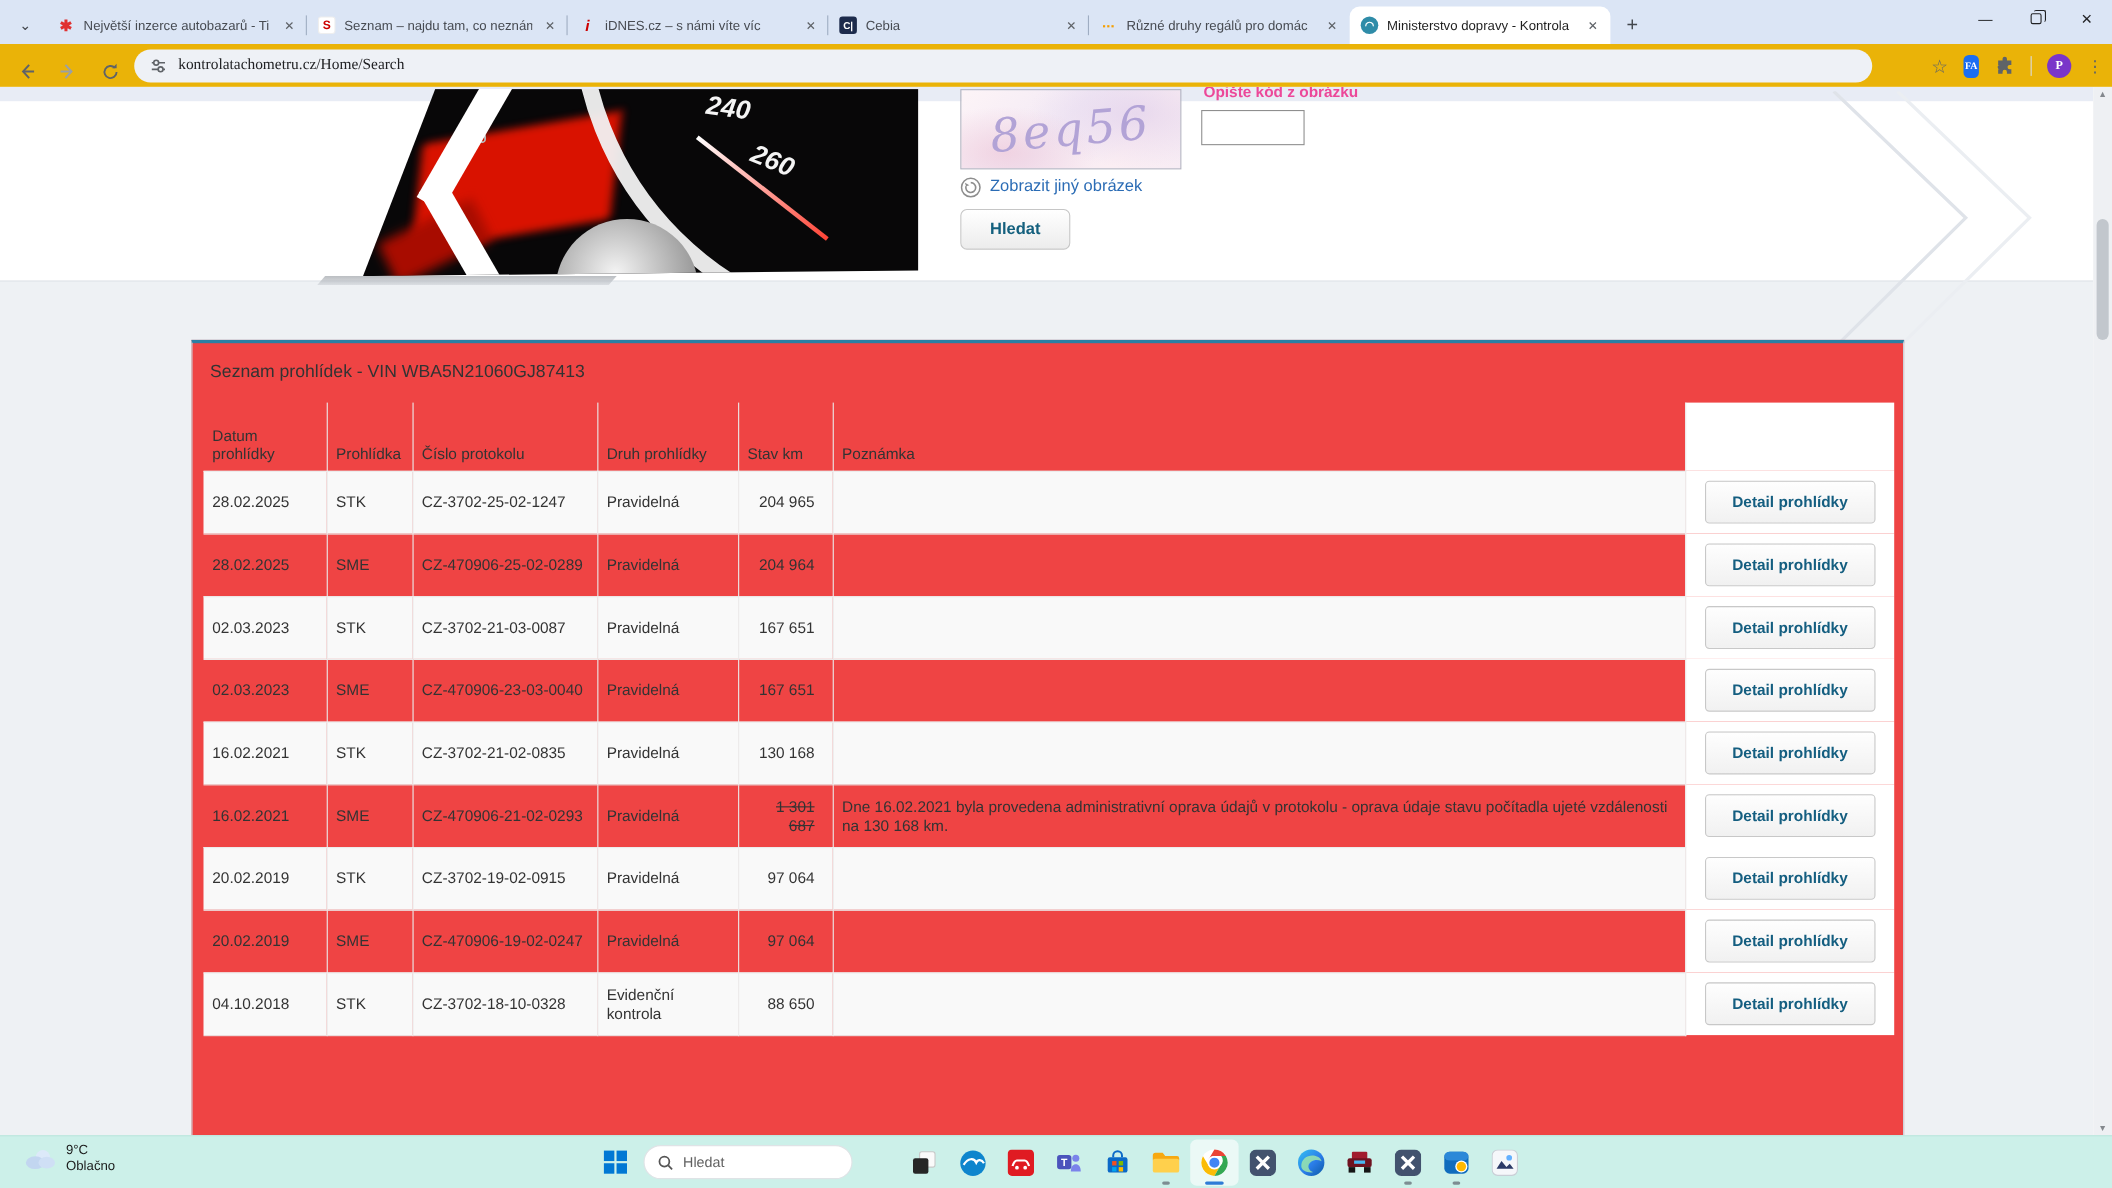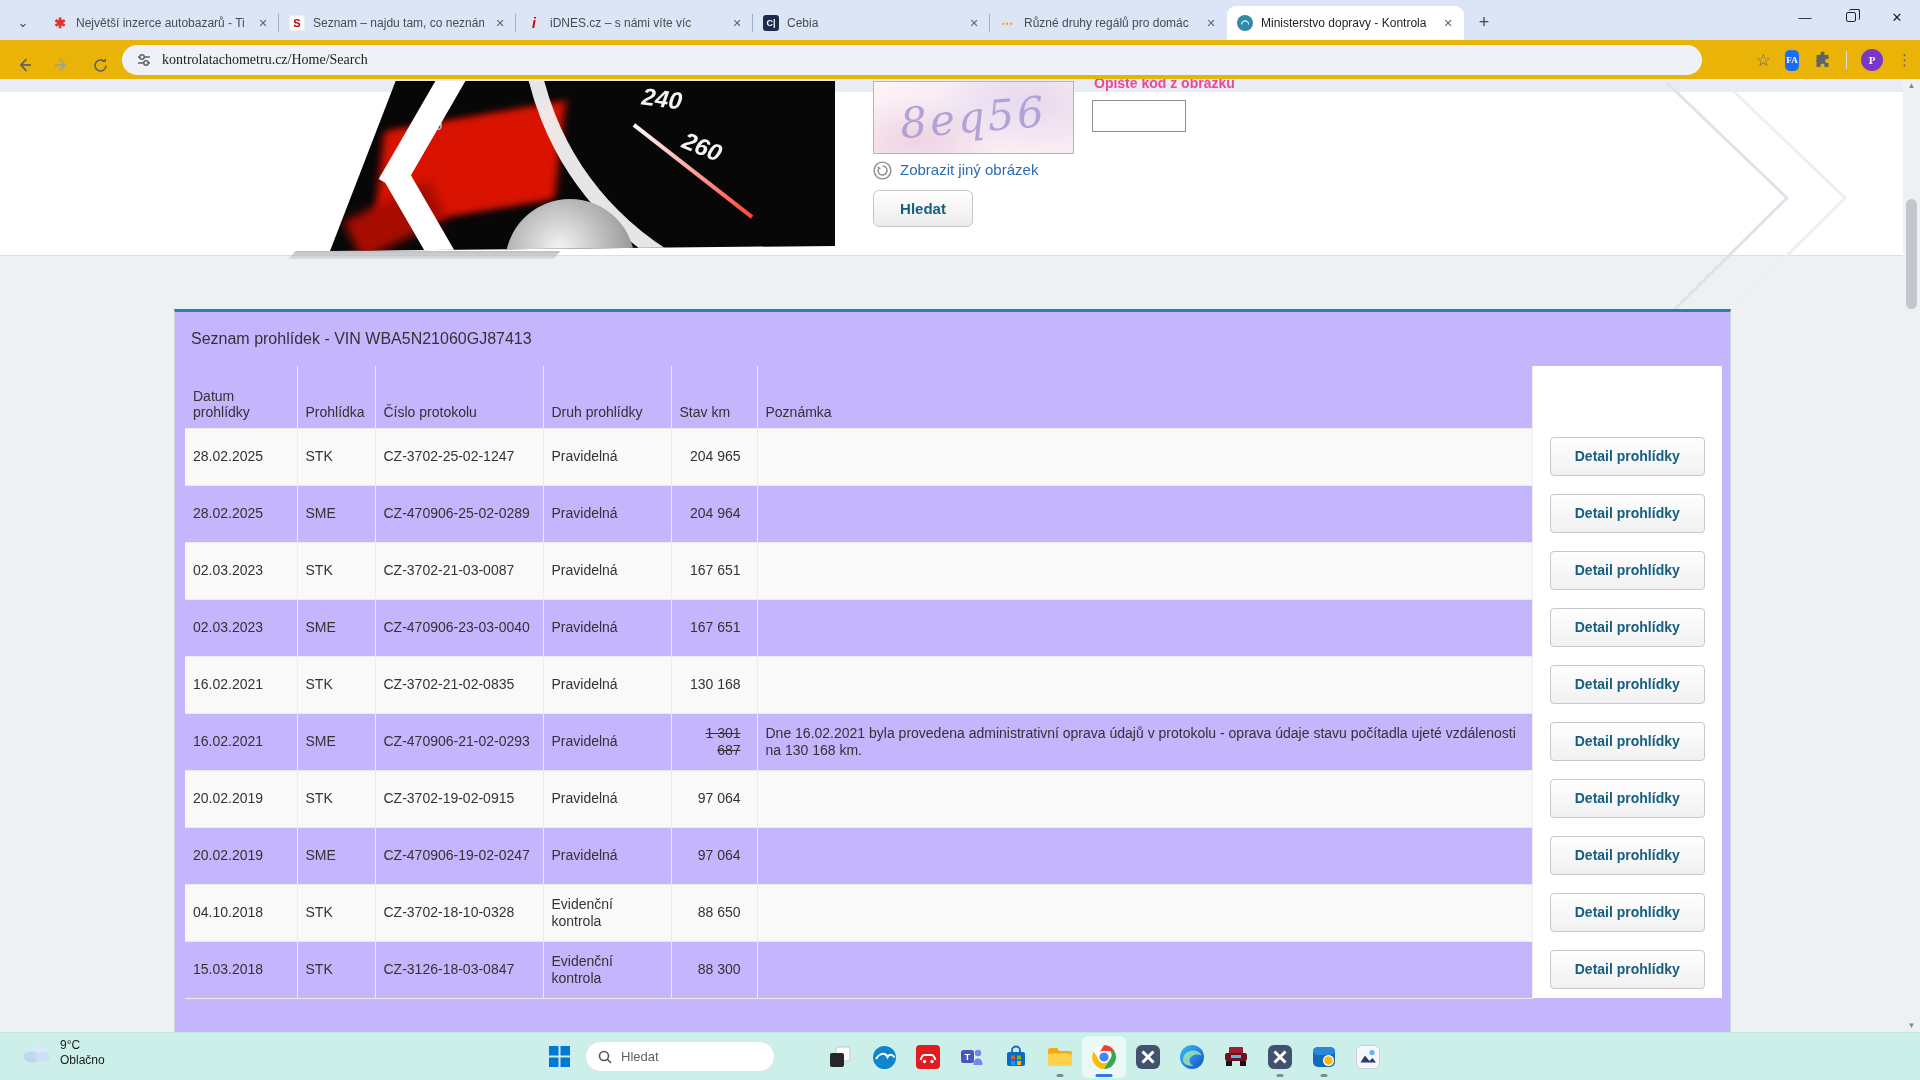--- a/index.html
+++ b/index.html
@@ -69,21 +69,21 @@
        radial-gradient(140px 70px at 80% 30%,rgba(214,196,232,.5),transparent 70%),
        linear-gradient(135deg,#fdf4f7,#f3eaf5 45%,#fbeef3 75%,#f7ecf4);
      display:flex;align-items:center;justify-content:center;overflow:hidden;}
   .captcha-code{font-family:"DejaVu Serif",serif;font-style:italic;font-size:42px;color:#b2a3d6;transform:rotate(-5deg);letter-spacing:3px;}
   .captcha-input{position:absolute;left:1092px;top:21px;width:94px;height:32px;border:1px solid #8f8f8f;background:#fff;font-size:15px;padding:0 6px;}
   .refresh-row{position:absolute;left:873px;top:82px;display:flex;align-items:flex-start;gap:8px;}
   .refresh-link{color:#2b6cb5;font-size:15px;text-decoration:none;}
   .btn-hledat{position:absolute;left:873px;top:111px;width:100px;height:37px;border:1px solid #c6c6c6;border-radius:6px;
      background:linear-gradient(#ffffff,#ececec);color:#14607e;font-weight:bold;font-size:15px;display:flex;align-items:center;justify-content:center;}
 
-  .card{position:absolute;left:174px;top:230px;width:1557px;bottom:-4px;background:#c4b5fd;border:1px solid #ccd4db;border-top:3px solid #2b7fa3;padding:10px 10px 0 10px;}
+  .card{position:absolute;left:174px;top:230px;width:1557px;bottom:-4px;background:#ef4444;border:1px solid #ccd4db;border-top:3px solid #2b7fa3;padding:10px 10px 0 10px;}
   .card h1{font-size:16px;font-weight:400;color:#333;margin:8px 0 18px 6px;}
   table.insp{border-collapse:collapse;width:1537px;font-size:14px;color:#333;}
   table.insp th{font-weight:400;text-align:left;vertical-align:bottom;padding:8px;height:62px;border:1px solid #ececec;border-top:none;}
   table.insp td{height:57px;padding:2px 8px;vertical-align:middle;border:1px solid #ececec;line-height:17px;}
   table.insp tbody tr:nth-child(odd) td{background:#f9f9f9;}
   table.insp th:first-child,table.insp td:first-child{border-left:none;margin-left:36px;}
   table.insp .col-km{text-align:right;padding-right:16px;}
   table.insp th.col-btn,table.insp td.col-btn{background:#fff !important;border:none;border-left:1px solid #ececec;text-align:center;}
   .strike{text-decoration:line-through;}
   .btn-detail{display:inline-block;padding:10px 24px;border:1px solid #c8c8c8;border-radius:4px;background:linear-gradient(#fefefe,#f1f1f1);
@@ -328,29 +328,20 @@
         </tr>
         <tr>
           <td>04.10.2018</td>
           <td>STK</td>
           <td>CZ-3702-18-10-0328</td>
           <td>Evidenční kontrola</td>
           <td class="col-km">88 650</td>
           <td></td>
           <td class="col-btn"><span class="btn-detail">Detail prohlídky</span></td>
         </tr>
-        <tr>
-          <td>15.03.2018</td>
-          <td>STK</td>
-          <td>CZ-3126-18-03-0847</td>
-          <td>Evidenční kontrola</td>
-          <td class="col-km">88 300</td>
-          <td></td>
-          <td class="col-btn"><span class="btn-detail">Detail prohlídky</span></td>
-        </tr>
       </tbody>
     </table>
   </div>
 </div>
 
 <div class="scrollbar">
   <span class="sb-arrow">▲</span>
   <span class="sb-arrow">▼</span>
   <div class="sb-thumb"></div>
 </div>

